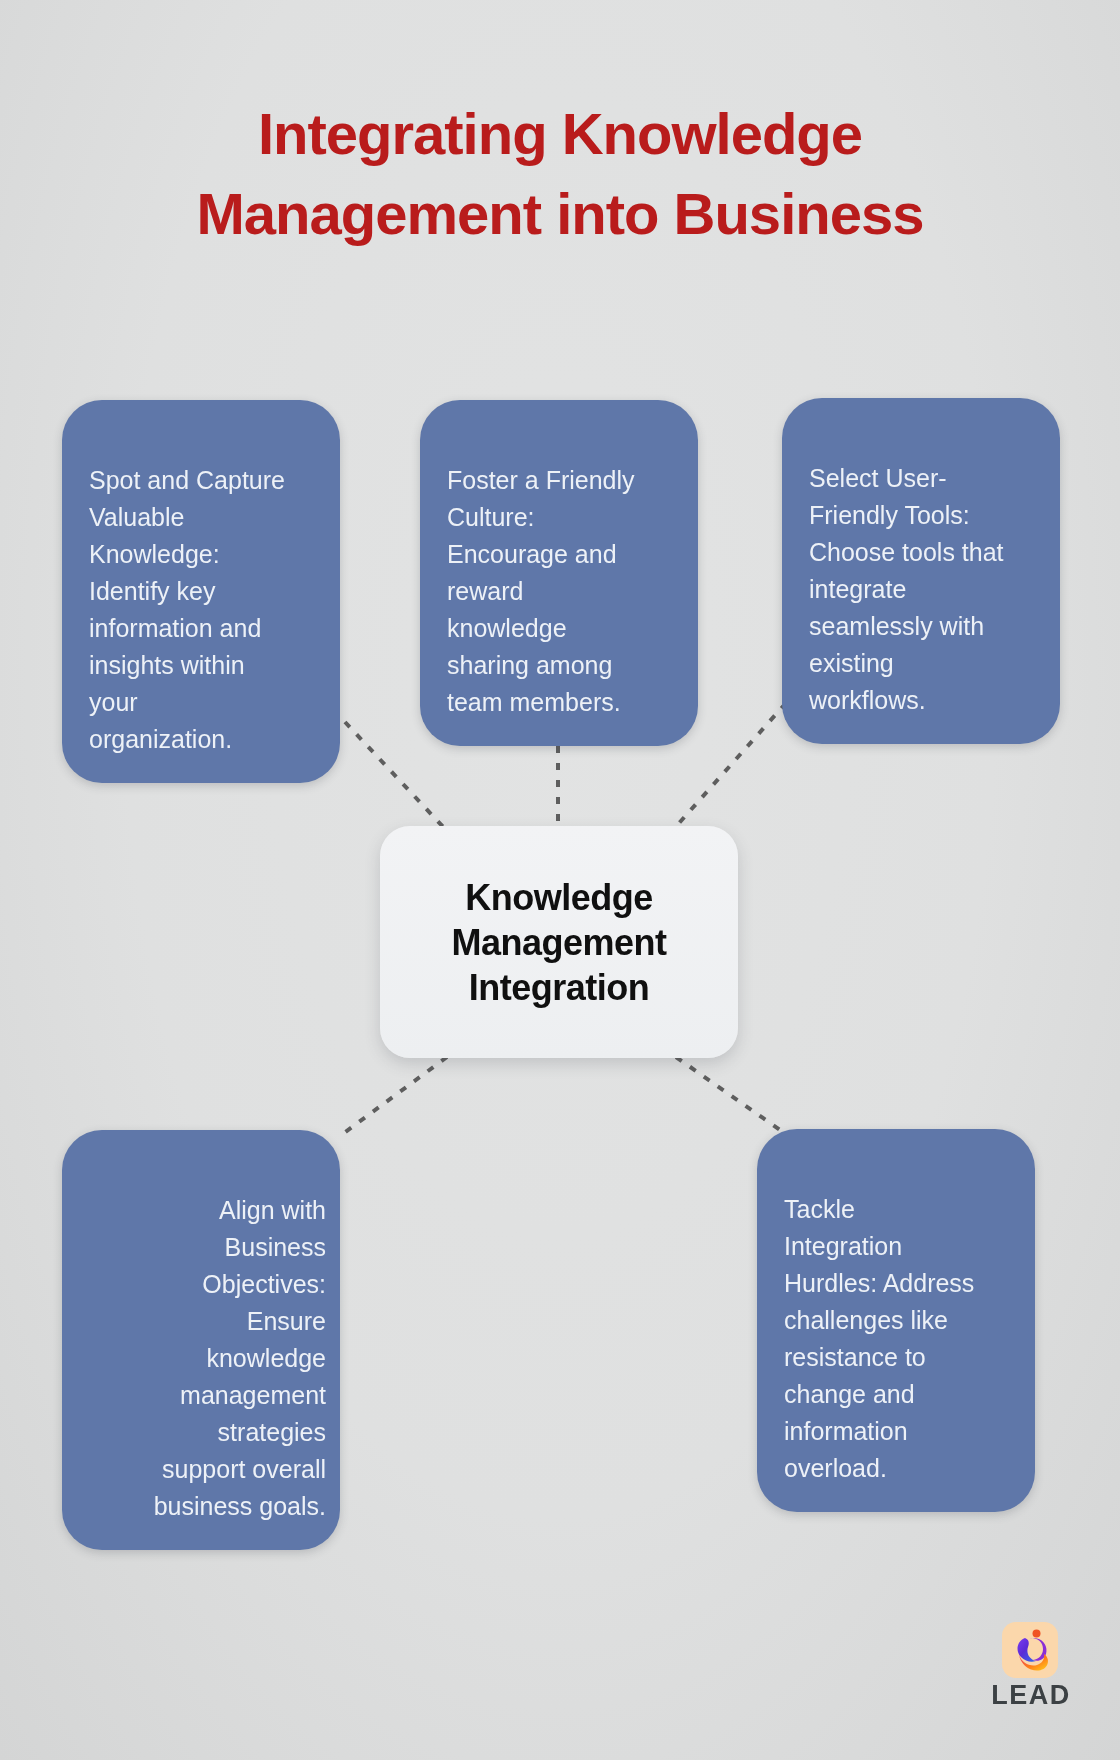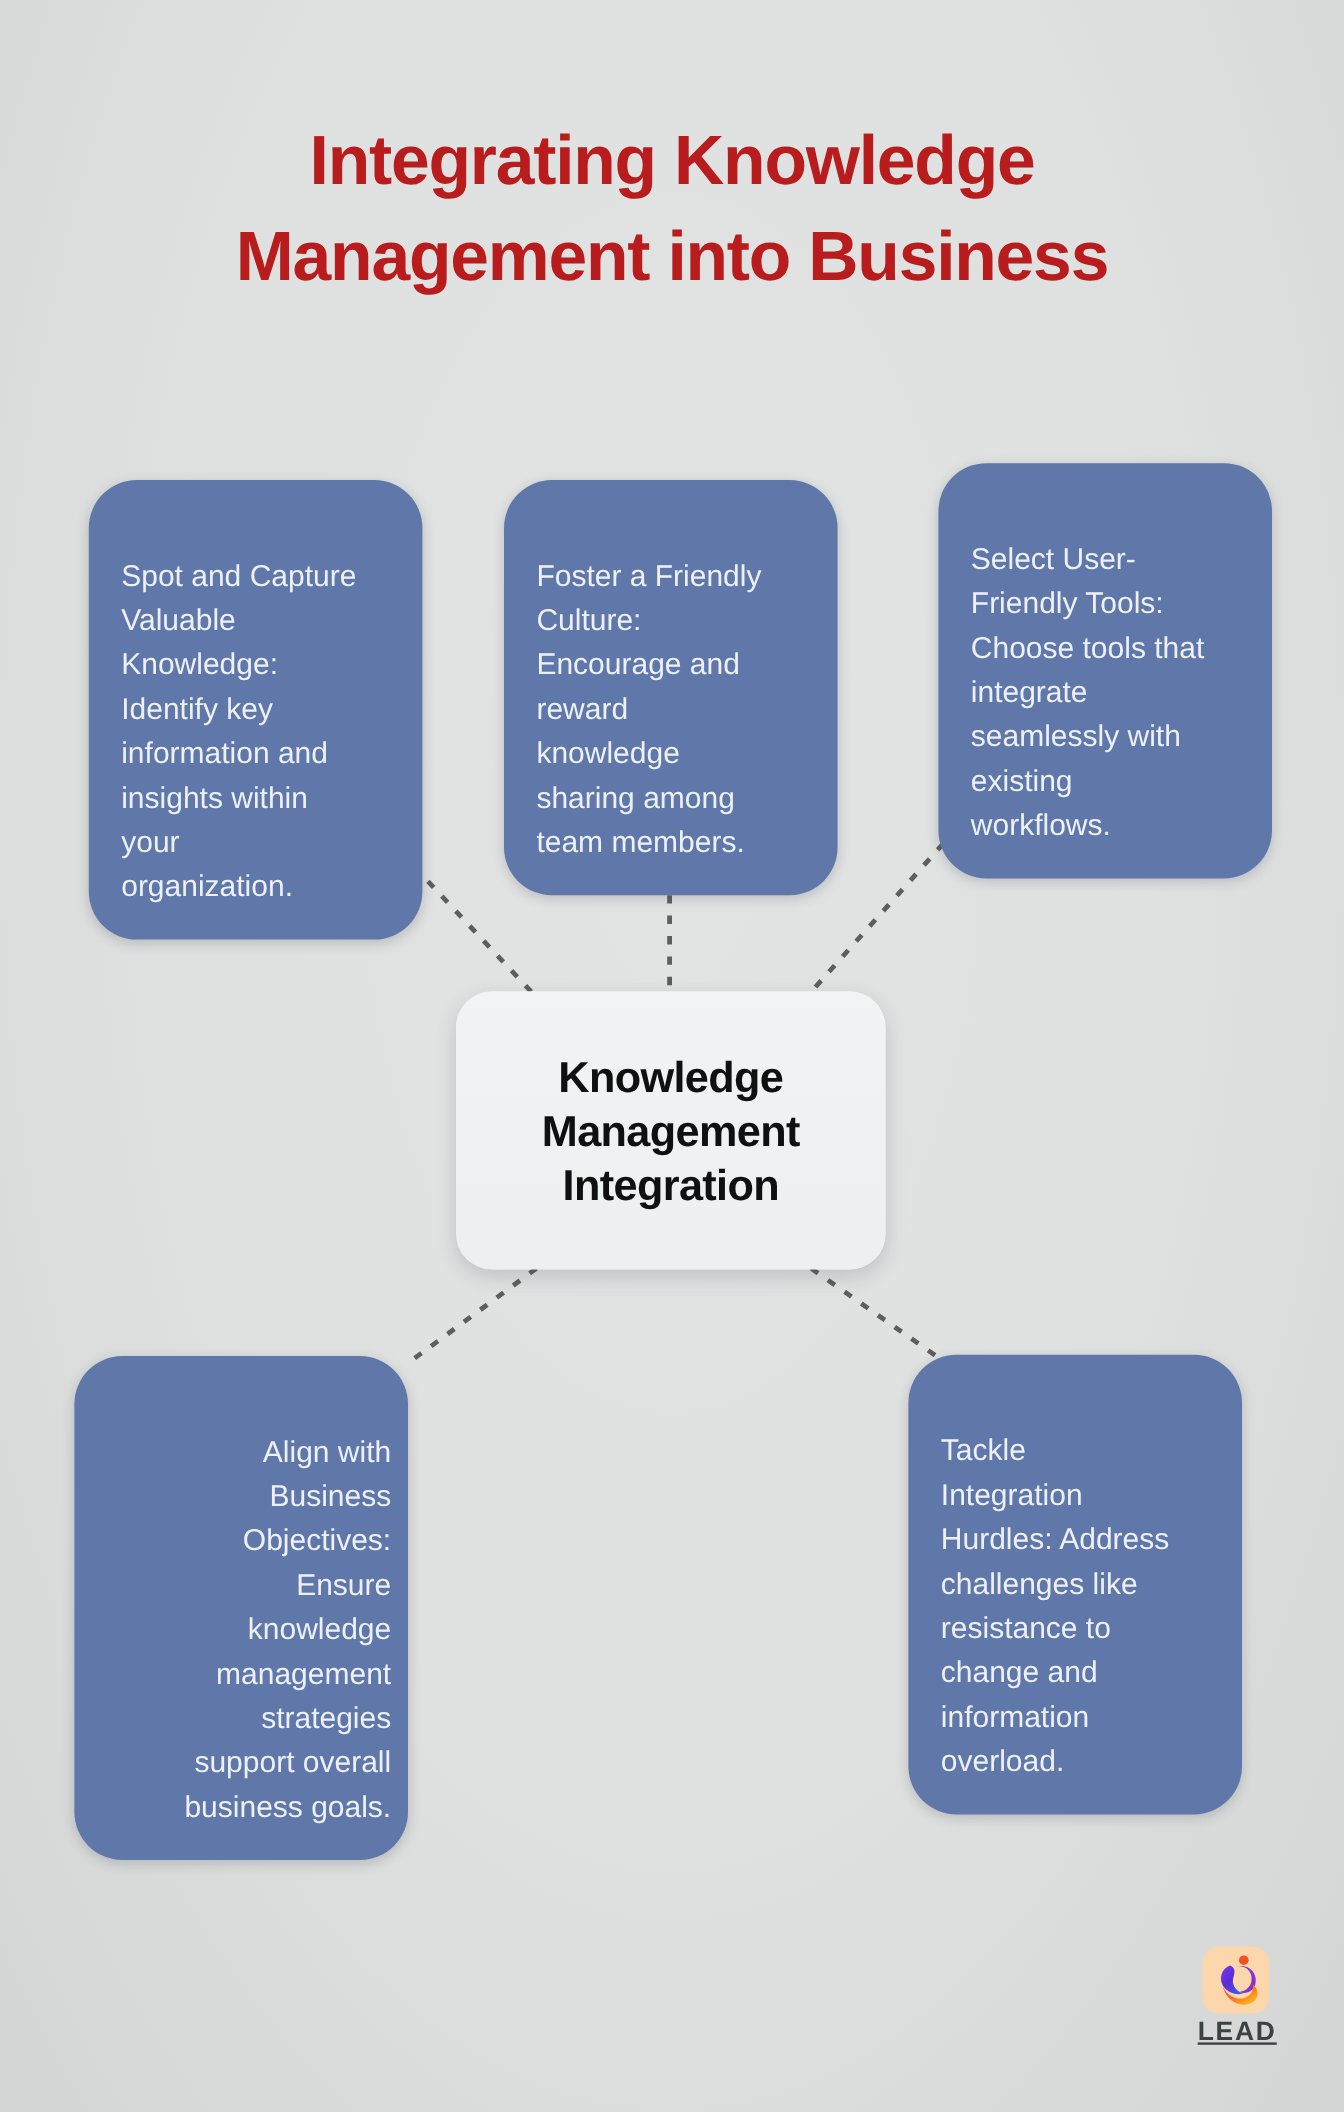--- a/index.html
+++ b/index.html
@@ -15,40 +15,40 @@
   }
   .connectors{position:absolute;top:0;left:0;z-index:1;}
   .card{
     position:absolute;z-index:2;width:278px;box-sizing:border-box;
     background:#5f77a9;border-radius:40px;
     padding:25px 14px 25px 27px;
     color:#edf1f7;font-size:25px;line-height:37px;font-weight:400;
     white-space:pre-line;
     box-shadow:0 3px 10px rgba(60,65,75,0.22);
   }
-  .card-1{left:74px;top:400px;}
+  .card-1{left:62px;top:400px;}
   .card-2{left:420px;top:400px;}
-  .card-3{left:782px;top:386px;}
+  .card-3{left:782px;top:398px;}
   .card-4{left:62px;top:1130px;text-align:right;}
   .card-5{left:757px;top:1129px;}
   .center-node{
     position:absolute;z-index:2;left:380px;top:826px;width:358px;height:232px;
     background:linear-gradient(180deg,#f2f3f5 0%,#edeff1 100%);
     border-radius:30px;display:flex;align-items:center;justify-content:center;
     text-align:center;font-size:36px;line-height:45px;font-weight:800;
     color:#101010;letter-spacing:-0.5px;white-space:pre-line;
     box-shadow:0 6px 16px rgba(70,75,85,0.20);
   }
   .logo-box{
     position:absolute;z-index:2;left:1002px;top:1622px;width:56px;height:56px;
     background:#fbd7ab;border-radius:14px;display:flex;align-items:center;justify-content:center;
   }
   .brand-text{
     position:absolute;z-index:2;left:988px;top:1680px;width:86px;
-    text-align:center;font-size:22px;font-weight:800;letter-spacing:1.5px;color:#3c4144;text-decoration:underline;
+    text-align:center;font-size:27px;font-weight:800;letter-spacing:1.5px;color:#3c4144;
   }
 </style>
 </head>
 <body>
 
 <div class="title">Integrating Knowledge
 Management into Business</div>
 
 <svg class="connectors" width="1120" height="1760" viewBox="0 0 1120 1760">
   <line x1="345" y1="722" x2="446" y2="830" stroke="#5e5e5e" stroke-width="4" stroke-dasharray="7 10"></line>

